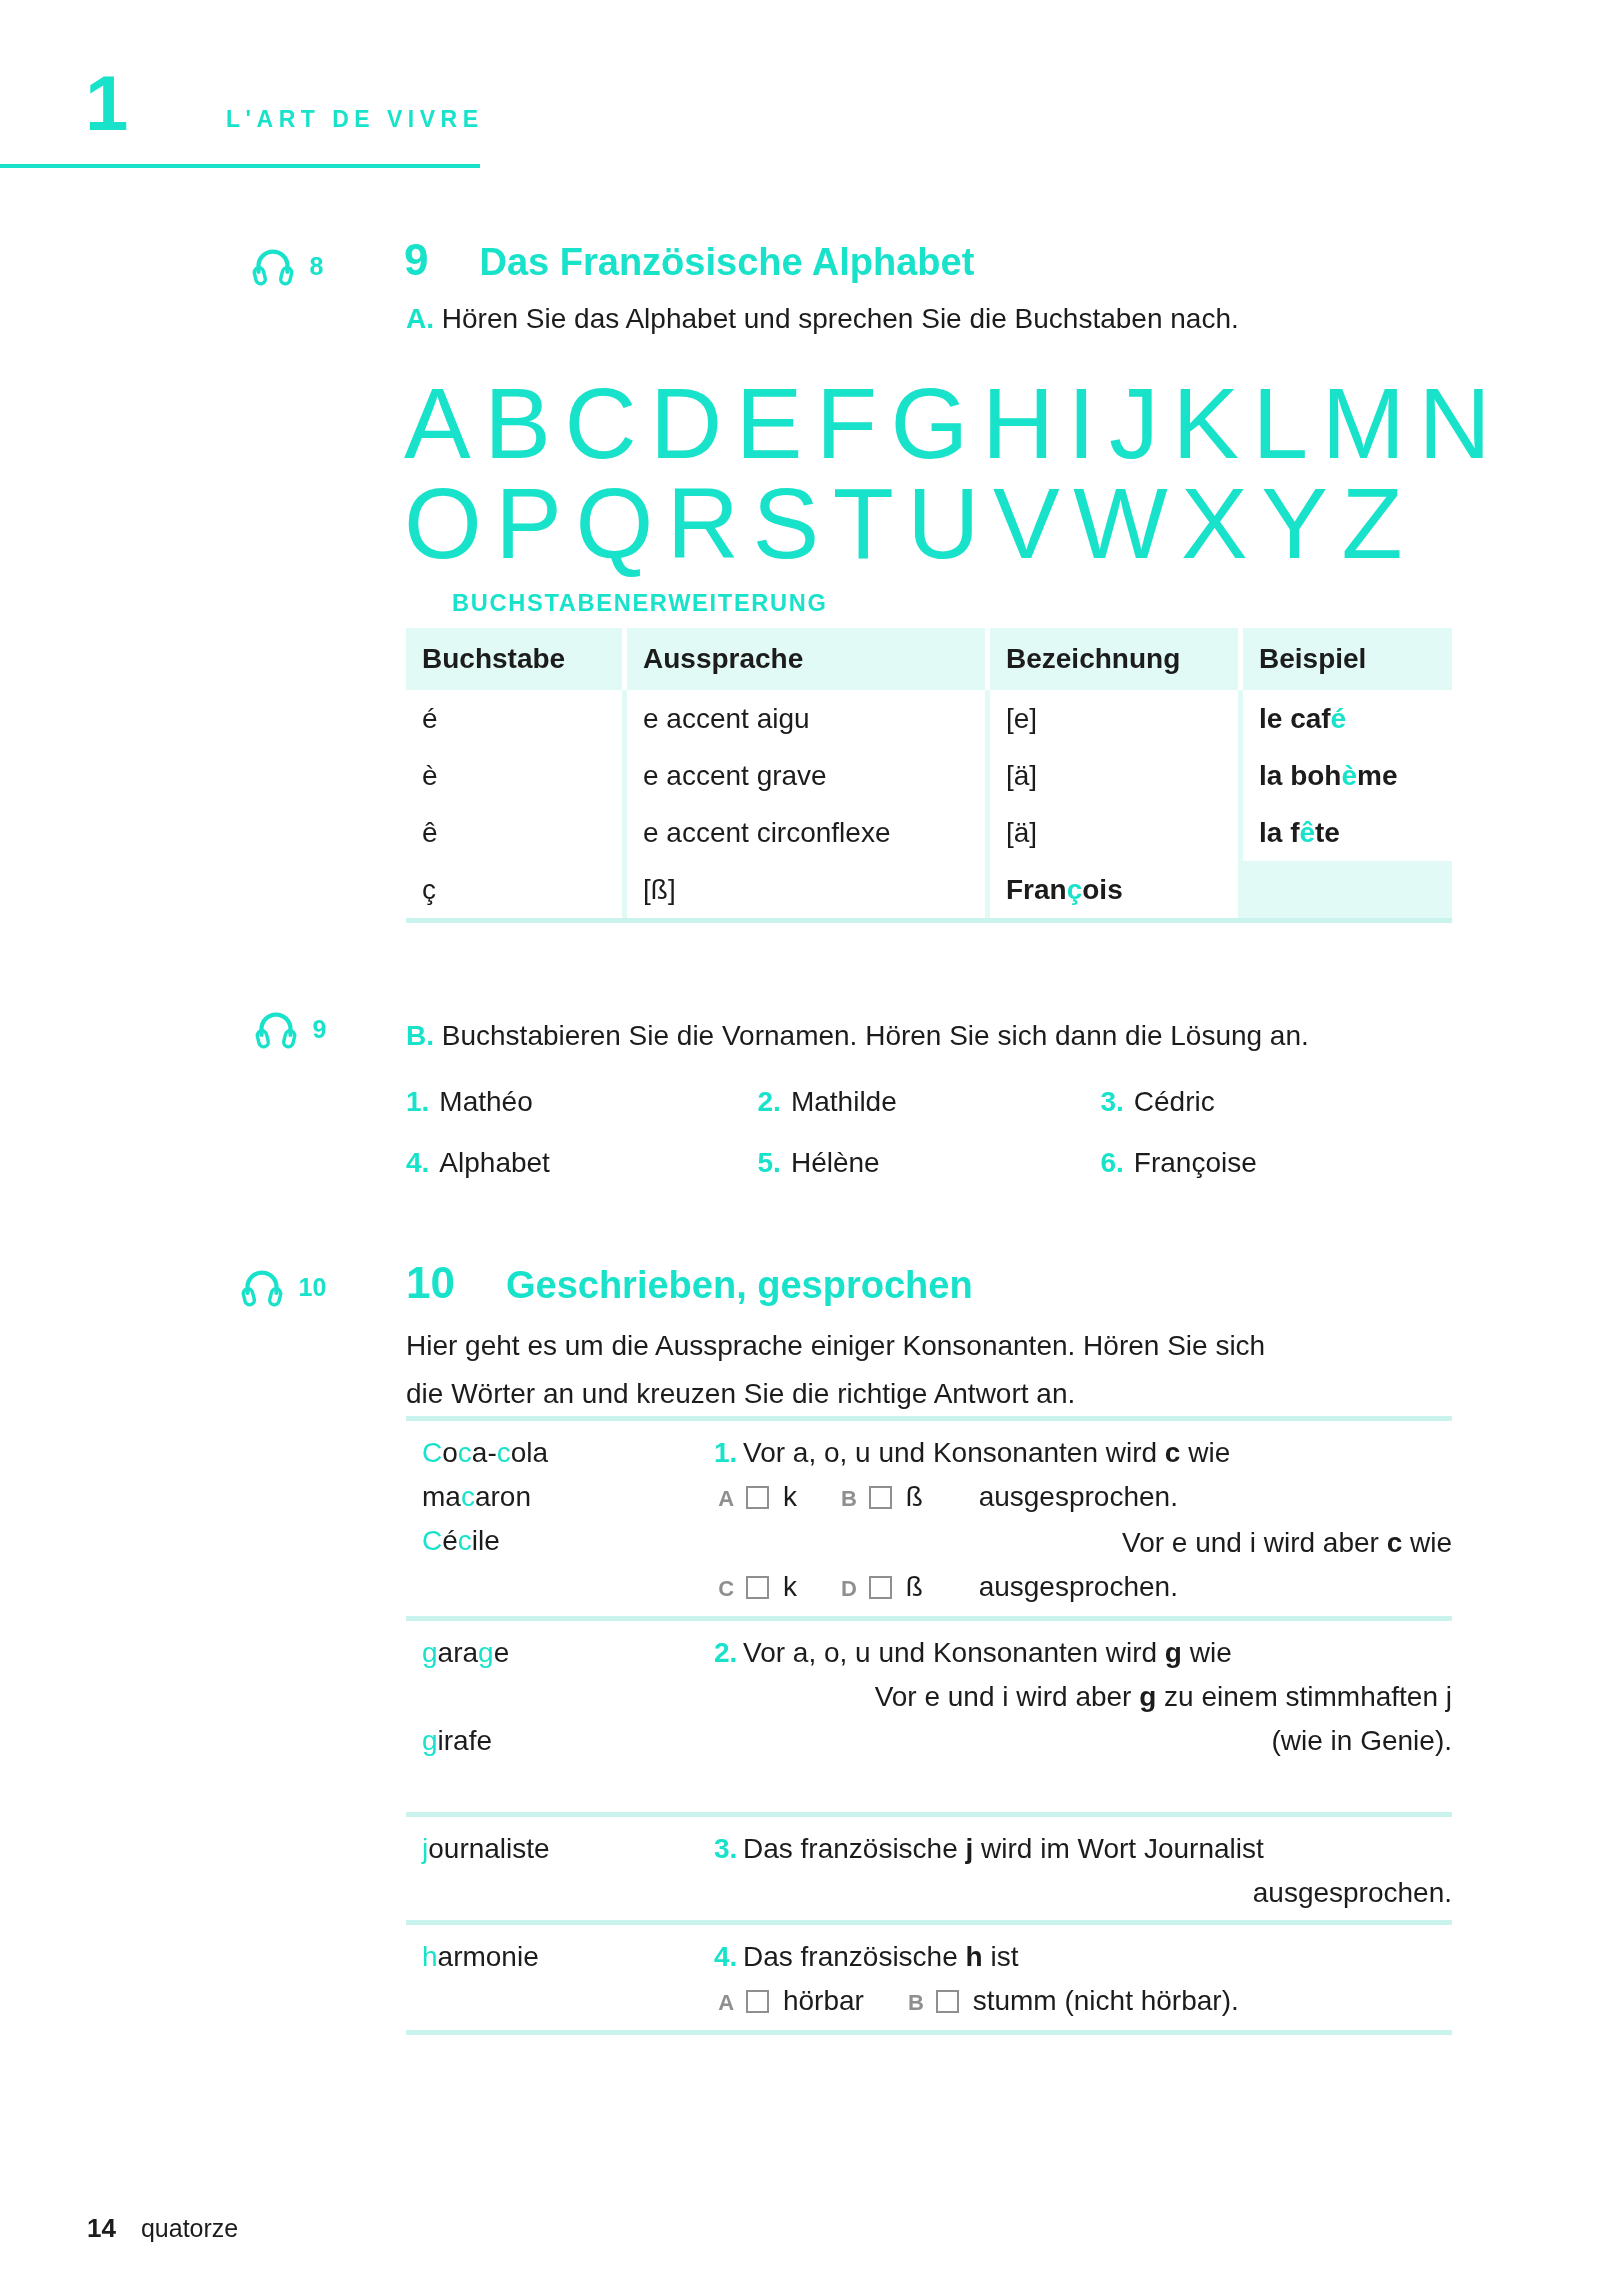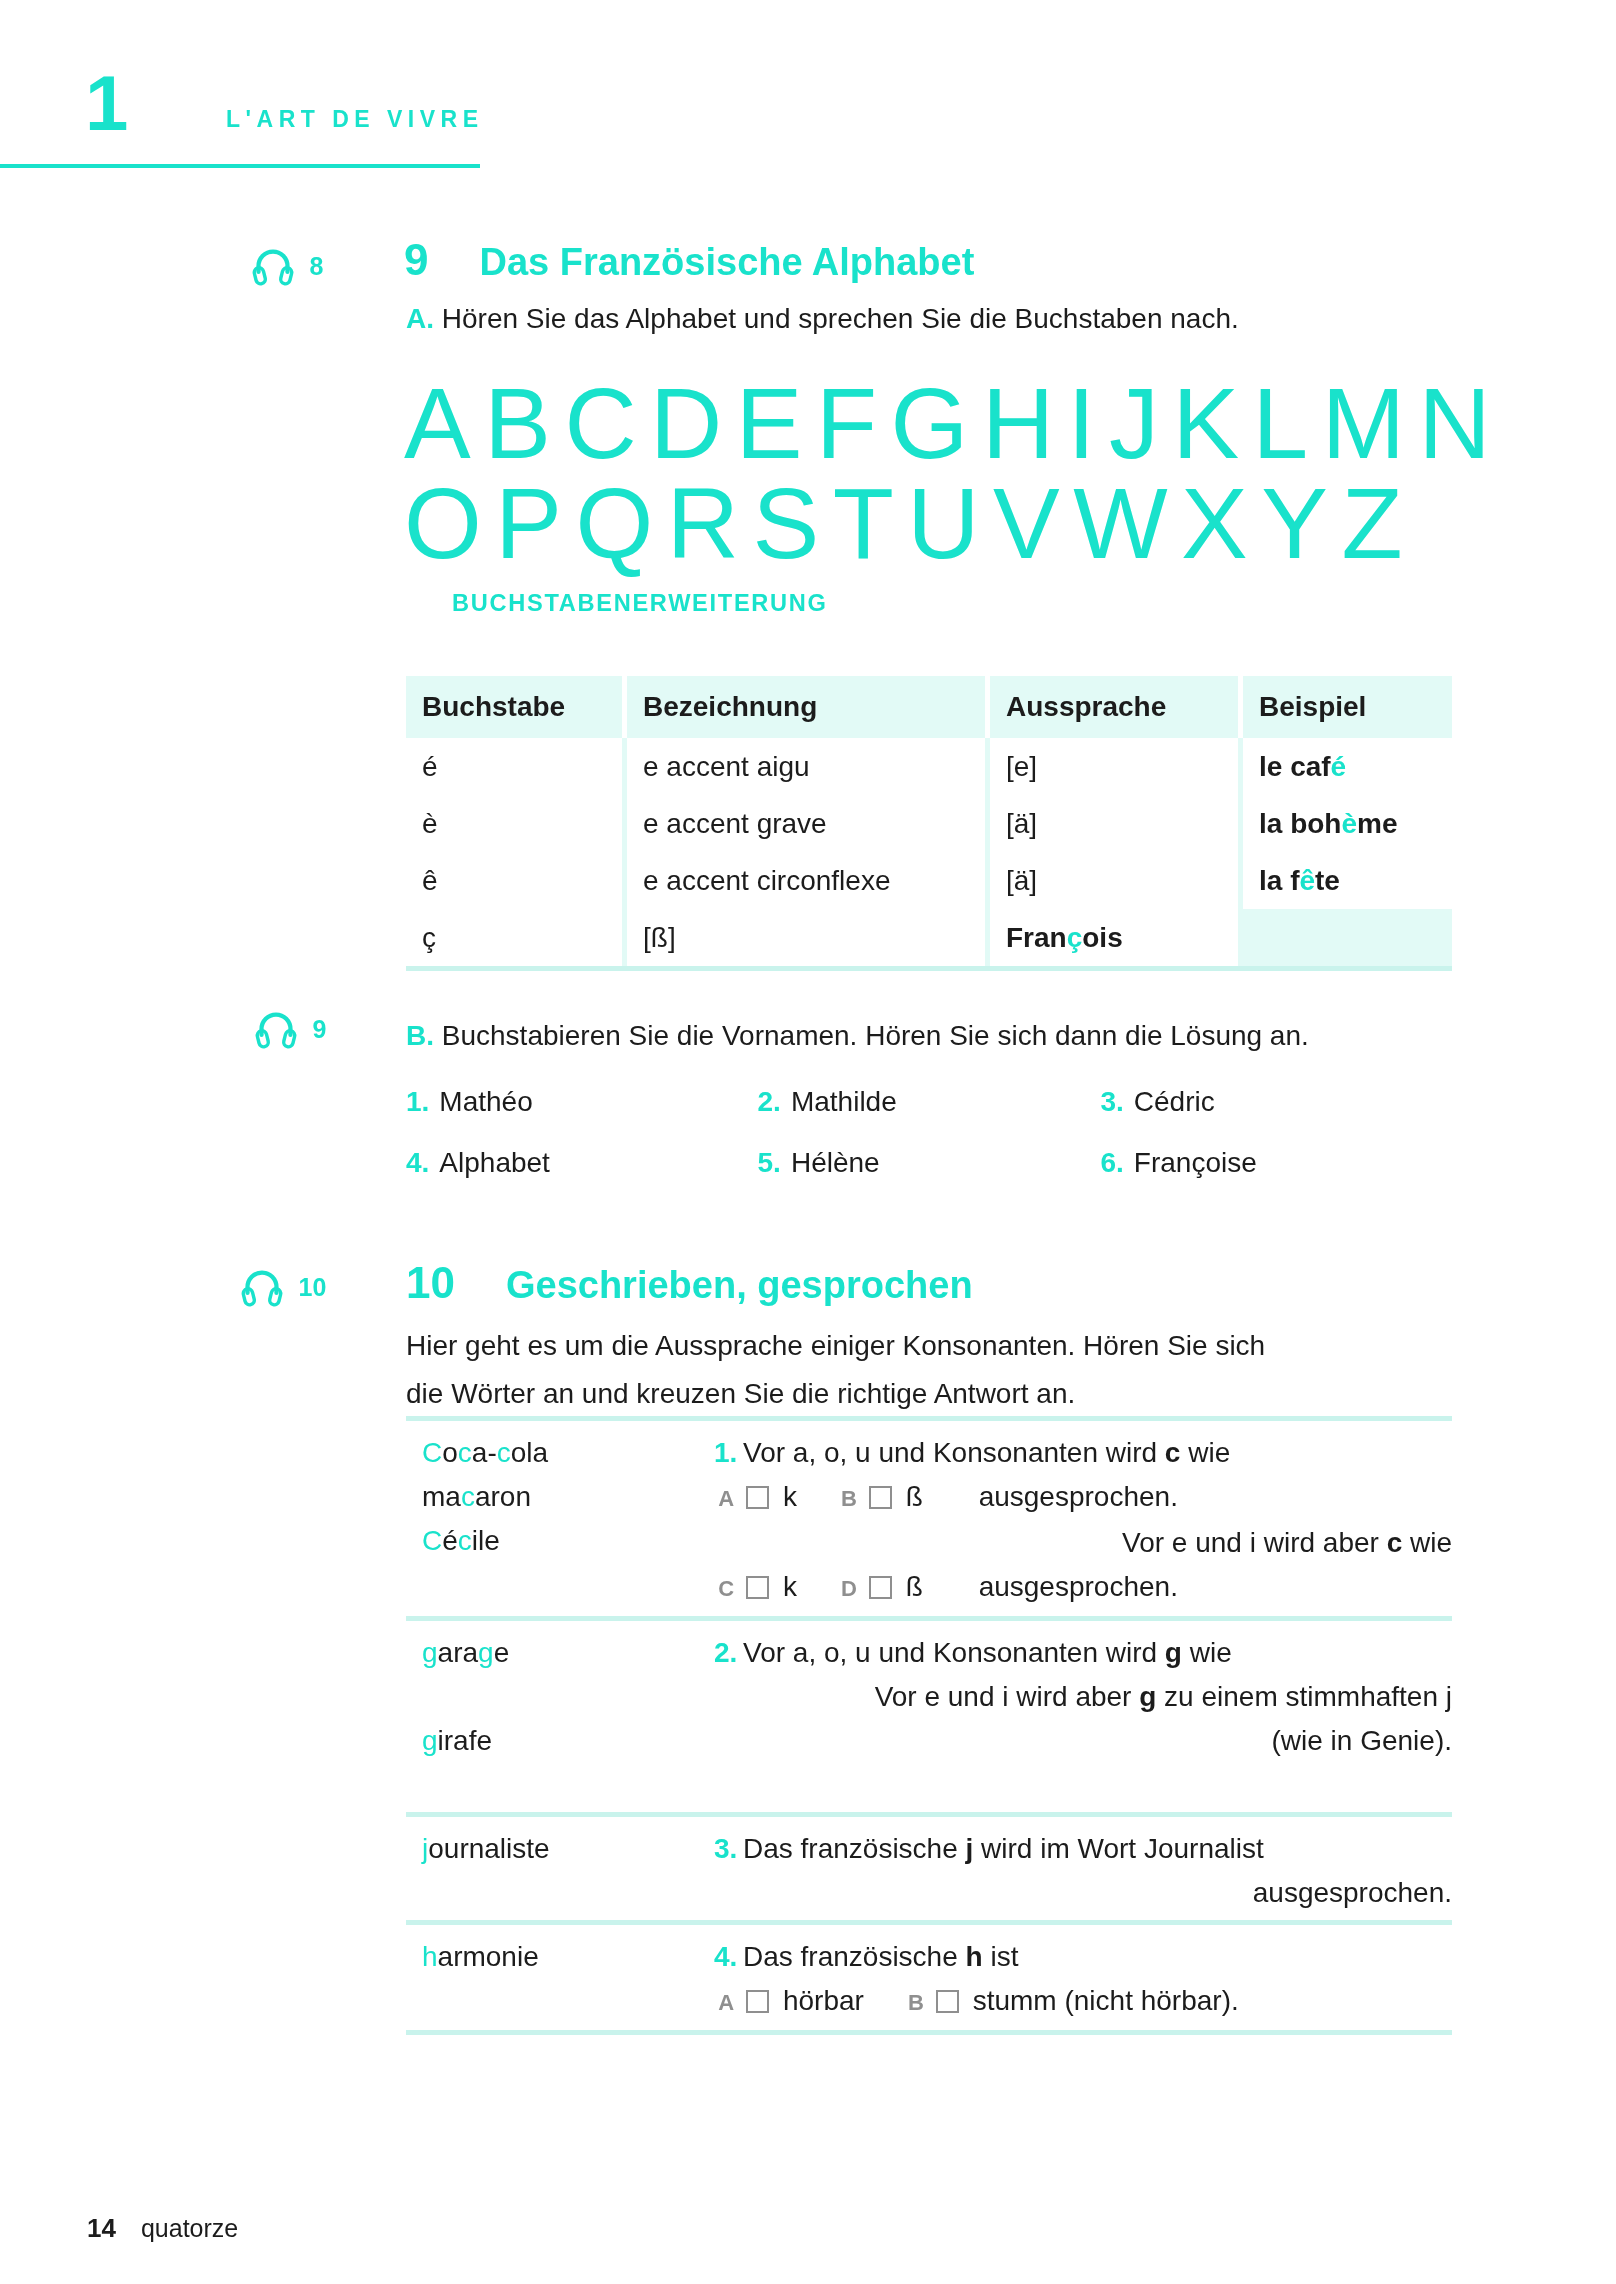--- a/index.html
+++ b/index.html
@@ -31,21 +31,21 @@
 
   .instruction{position:absolute;font-size:28px;line-height:1.3;white-space:pre-wrap;}
   .instruction .part-label{color:var(--accent);font-weight:700;}
 
   
   .alphabet{position:absolute;left:404px;top:373px;color:var(--accent);font-size:100px;line-height:100px;letter-spacing:13.5px;font-weight:400;}
 
   .table-heading{position:absolute;left:406px;top:590px;font-size:23.6px;font-weight:700;letter-spacing:1.7px;color:var(--accent);margin-left:46px;}
 
   
-  .table{position:absolute;left:406px;top:676px;width:1046px;font-size:28px;}
+  .table{position:absolute;left:406px;top:628px;width:1046px;font-size:28px;}
   .t-head{display:grid;grid-template-columns:216px 358px 248px 209px;column-gap:5px;}
   .t-head .th{background:var(--mint);height:62px;line-height:62px;padding-left:16px;font-weight:700;}
   .t-body{display:grid;grid-template-columns:216px 358px 248px 209px;column-gap:5px;background:var(--mint);border-bottom:5px solid var(--divider);}
   .t-body .td{background:#fff;height:57px;line-height:57px;padding-left:16px;overflow:hidden;}
   .t-body .td.example{font-weight:700;}
   .accent{color:var(--accent);}
 
   
   .names{position:absolute;left:406px;top:1086px;width:1046px;font-size:28px;}
   .names .row{display:flex;margin-bottom:29px;}
@@ -105,22 +105,22 @@
   <div class="alphabet">
     <div>ABCDEFGHIJKLMN</div>
     <div>OPQRSTUVWXYZ</div>
   </div>
 
   <div class="table-heading">BUCHSTABENERWEITERUNG</div>
 
   <div class="table">
     <div class="t-head">
         <div class="th">Buchstabe</div>
+        <div class="th">Aussprache</div>
         <div class="th">Bezeichnung</div>
-        <div class="th">Aussprache</div>
         <div class="th">Beispiel</div>
       </div>
     <div class="t-body">
         <div class="td">é</div>
         <div class="td">e accent aigu</div>
         <div class="td">[e]</div>
         <div class="td example"><span>le caf</span><span class="accent ">é</span></div>
         <div class="td">è</div>
         <div class="td">e accent grave</div>
         <div class="td">[ä]</div>

